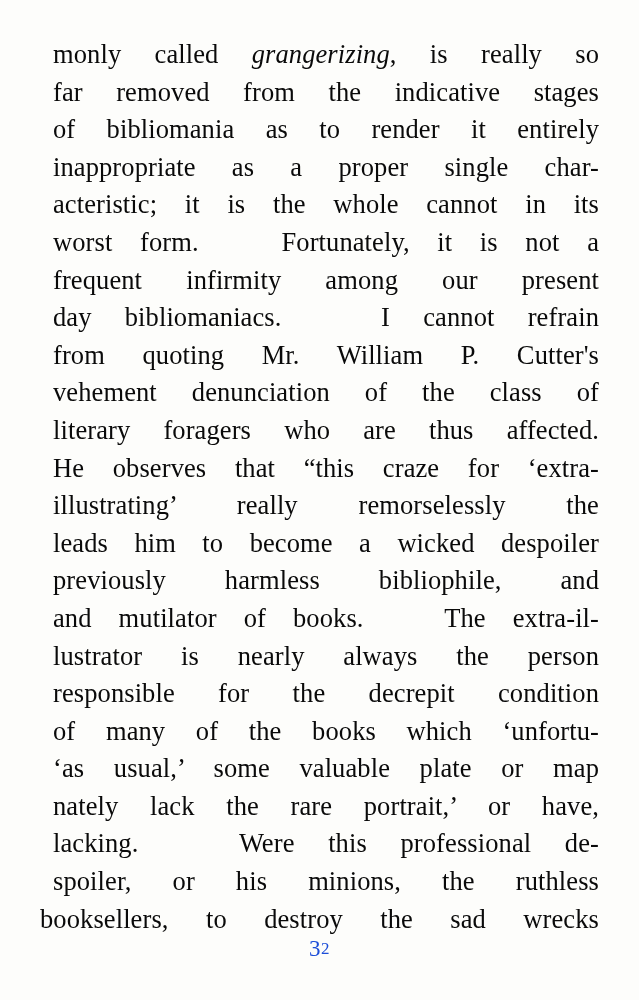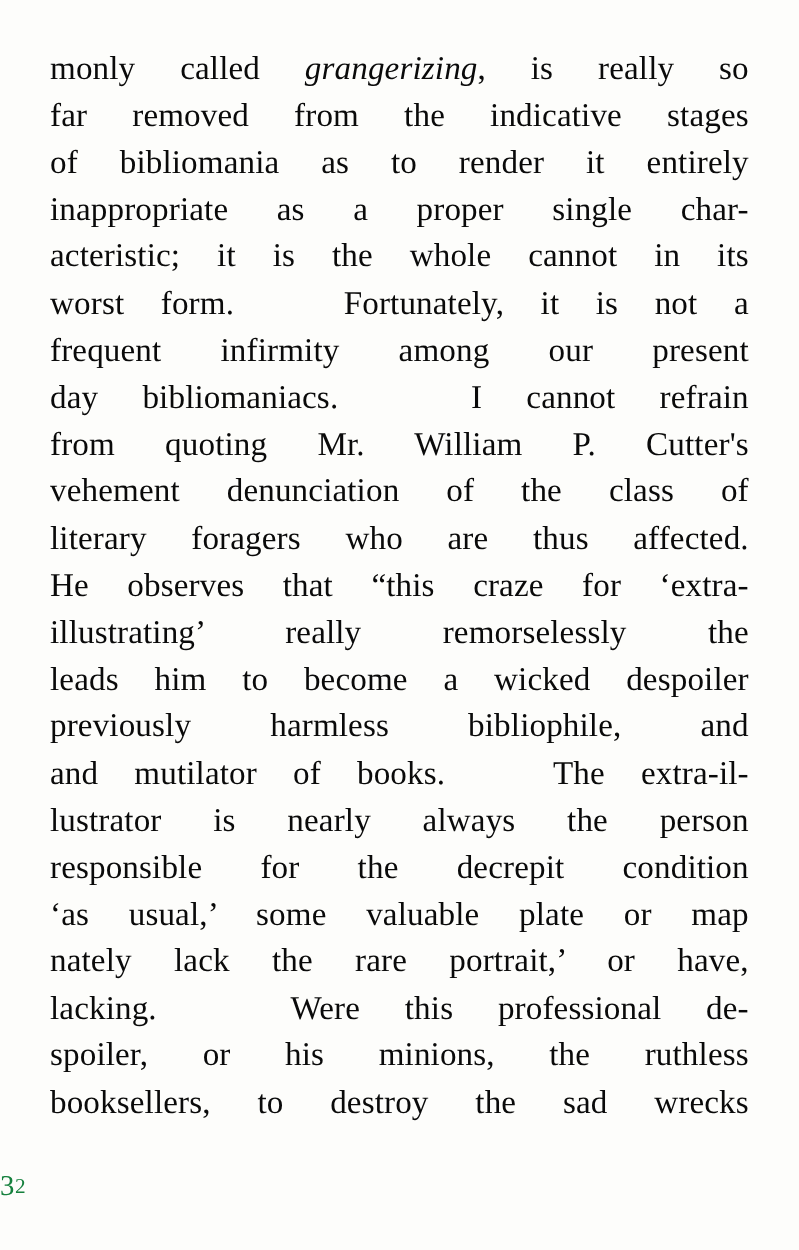--- a/index.html
+++ b/index.html
@@ -32,37 +32,39 @@
     color: #0a0a0a;
   }
   .line {
     display: block;
     white-space: pre-wrap;
   }
   
   .just {
     text-align: justify;
     text-align-last: justify;
+    margin-left: 13px;
   }
   .last {
     text-align: justify;
     text-align-last: justify;
   }
   em {
     font-style: italic;
   }
   .folio {
     position: absolute;
     left: 0;
     right: 0;
     bottom: 38px;
+    text-align: center;
     font-size: 23px;
     font-family: "Liberation Serif", serif;
     letter-spacing: 0.5px;
-    color: #15803d;
+    color: #1d4ed8;
   }
   .folio .sup {
     font-size: 17px;
     vertical-align: 2px;
   }
 </style>
 </head>
 <body>
 
 <div class="page">
@@ -81,20 +83,21 @@
     <div class="line just">from quoting Mr. William P. Cutter's</div>
     <div class="line just">vehement denunciation of the class of</div>
     <div class="line just">literary foragers who are thus affected.</div>
     <div class="line just">He observes that “this craze for ‘extra-</div>
     <div class="line just">illustrating’ really remorselessly the</div>
     <div class="line just">leads him to become a wicked despoiler</div>
     <div class="line just">previously harmless bibliophile, and</div>
     <div class="line just">and mutilator of books.   The extra-il-</div>
     <div class="line just">lustrator is nearly always the person</div>
     <div class="line just">responsible for the decrepit condition</div>
+    <div class="line just">of many of the books which ‘unfortu-</div>
     <div class="line just">‘as usual,’ some valuable plate or map</div>
     <div class="line just">nately lack the rare portrait,’ or have,</div>
     <div class="line just">lacking.   Were this professional de-</div>
     <div class="line just">spoiler, or his minions, the ruthless</div>
     <div class="line last">booksellers, to destroy the sad wrecks</div>
 
   </div>
 
   <div class="folio"><span>3</span><span class="sup">2</span></div>
 

